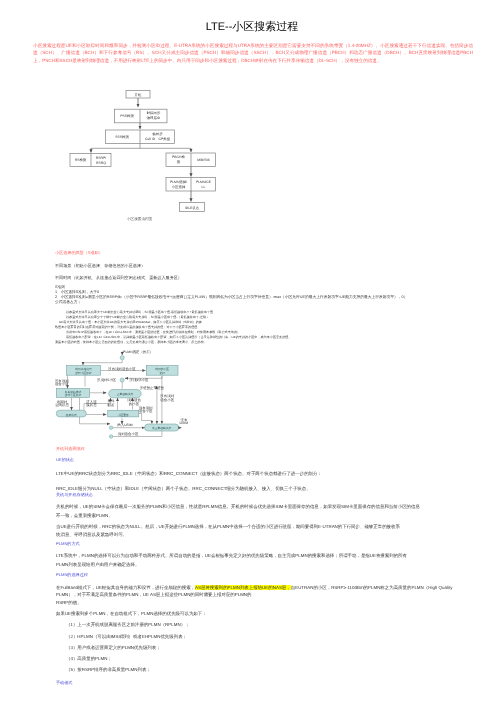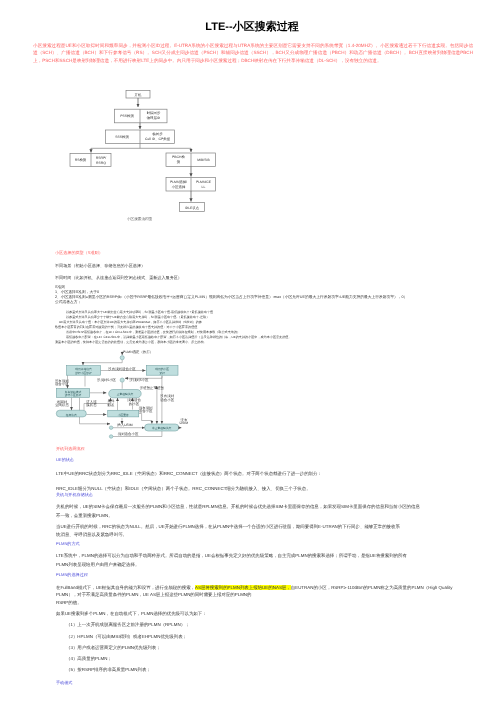--- a/index.html
+++ b/index.html
@@ -3,21 +3,21 @@
 <meta charset="utf-8">
 <title>LTE--小区搜索过程</title>
 <style>
   html,body{margin:0;padding:0;}
   body{width:504px;height:713px;background:#ffffff;
        font-family:"Liberation Sans",sans-serif;overflow:hidden;color:#333333;
        -webkit-font-smoothing:antialiased;text-rendering:geometricPrecision;}
   *{-webkit-font-smoothing:antialiased;}
   .page{position:absolute;left:0;top:0;width:504px;height:713px;}
   .title{position:absolute;left:0;top:21px;width:504px;font-size:11px;line-height:13px;
-         text-align:center;margin:0;font-weight:bold;color:#000000;}
+         text-align:center;margin:0;font-weight:normal;color:#000000;}
   .para{font-size:4.6px;line-height:7.3px;margin:0;text-align:justify;text-justify:inter-ideograph;}
   .red{color:#ff5b5b;}
   .blue{color:#4b4bd8;}
   .hi{background:#ffff00;}
   .s1{font-size:4.1px;line-height:4.5px;margin:0;}
   .s2{font-size:3.75px;line-height:5px;margin:0;white-space:pre-line;}
   .s4{font-size:4.45px;line-height:8.6px;margin:0;white-space:pre-line;}
   .s5{font-size:4.45px;line-height:7.3px;margin:0;white-space:pre-line;}
   .s3{font-size:3.1px;line-height:5px;margin:0;text-align:justify;}
   .blk{position:absolute;}

